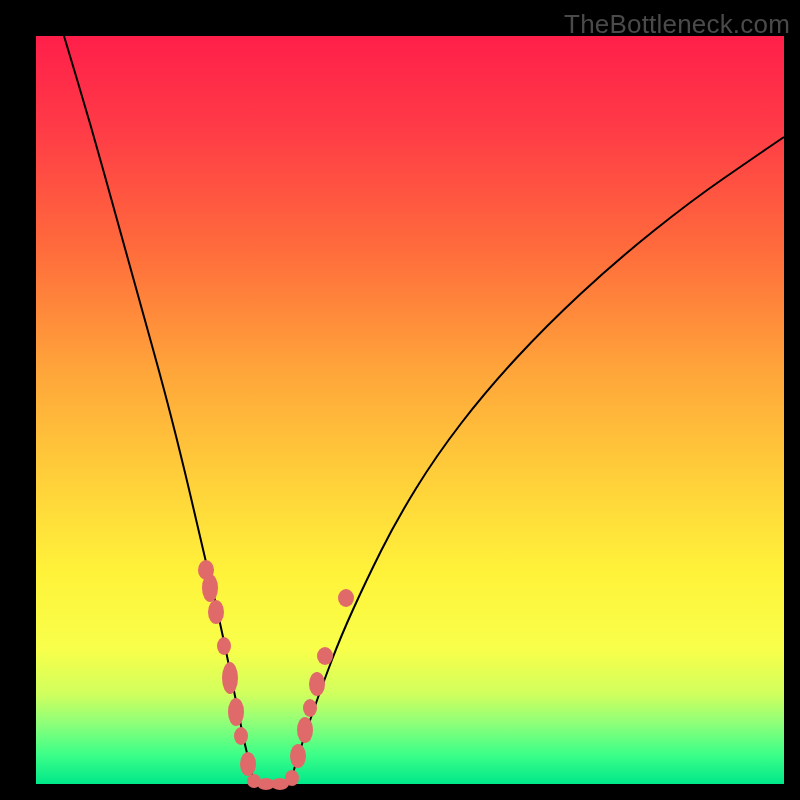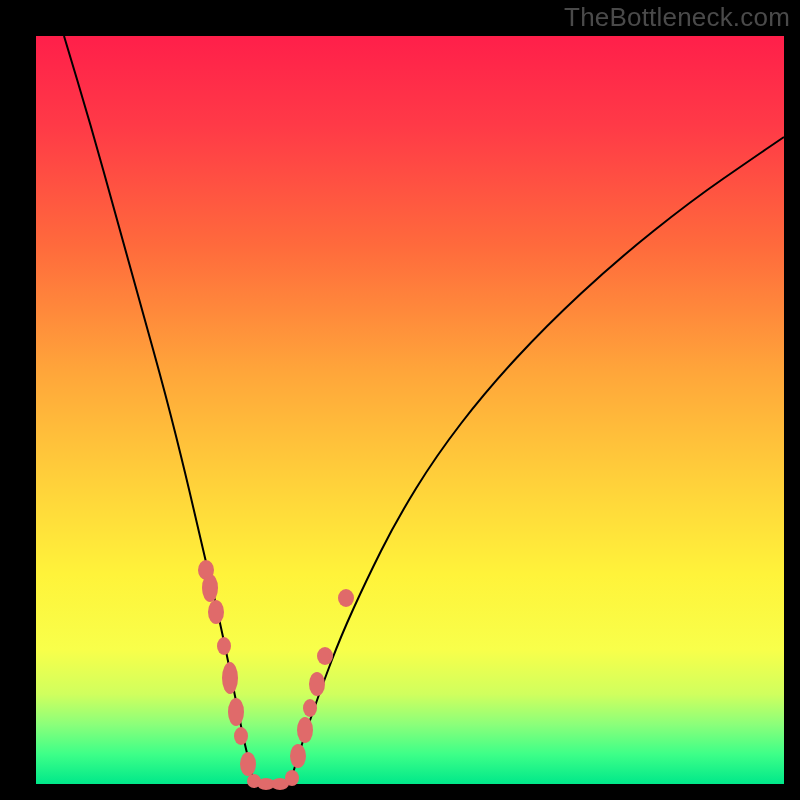--- a/index.html
+++ b/index.html
@@ -39,21 +39,21 @@
   }
   .plot svg {
     position: absolute;
     left: 0; top: 0;
     width: 100%;
     height: 100%;
     overflow: visible;
   }
   .watermark {
     position: absolute;
-    top: 2px;
+    top: 9px;
     right: 10px;
     color: #4a4a4a;
     font-size: 26px;
     font-weight: 500;
     letter-spacing: 0.2px;
     user-select: none;
   }
   path.curve {
     fill: none;
     stroke: #000;

